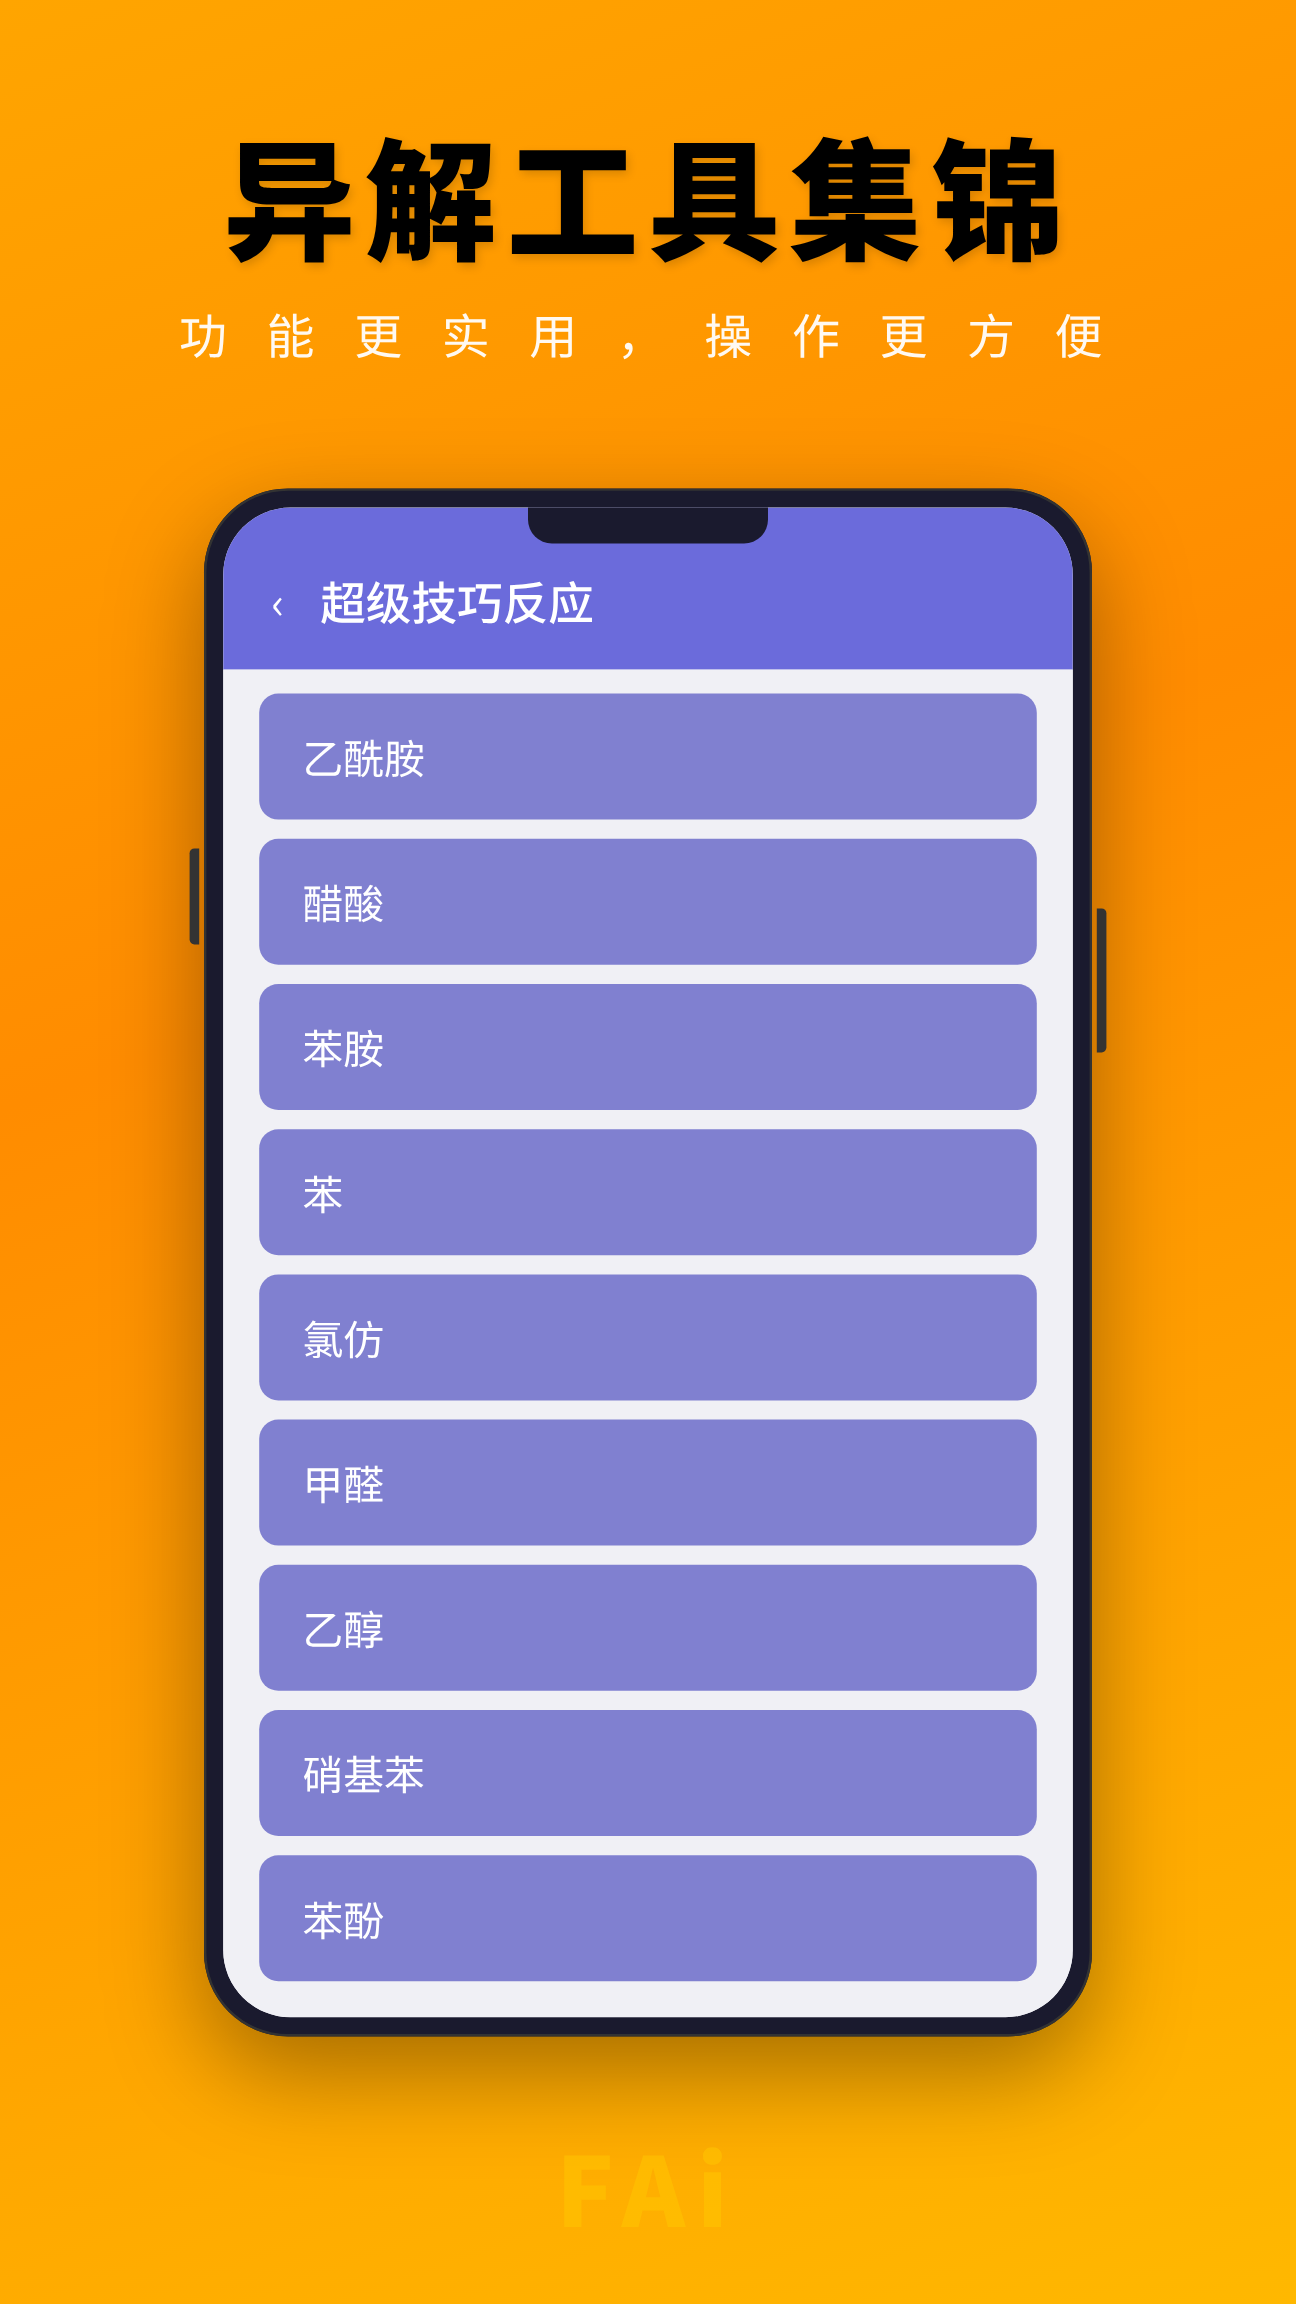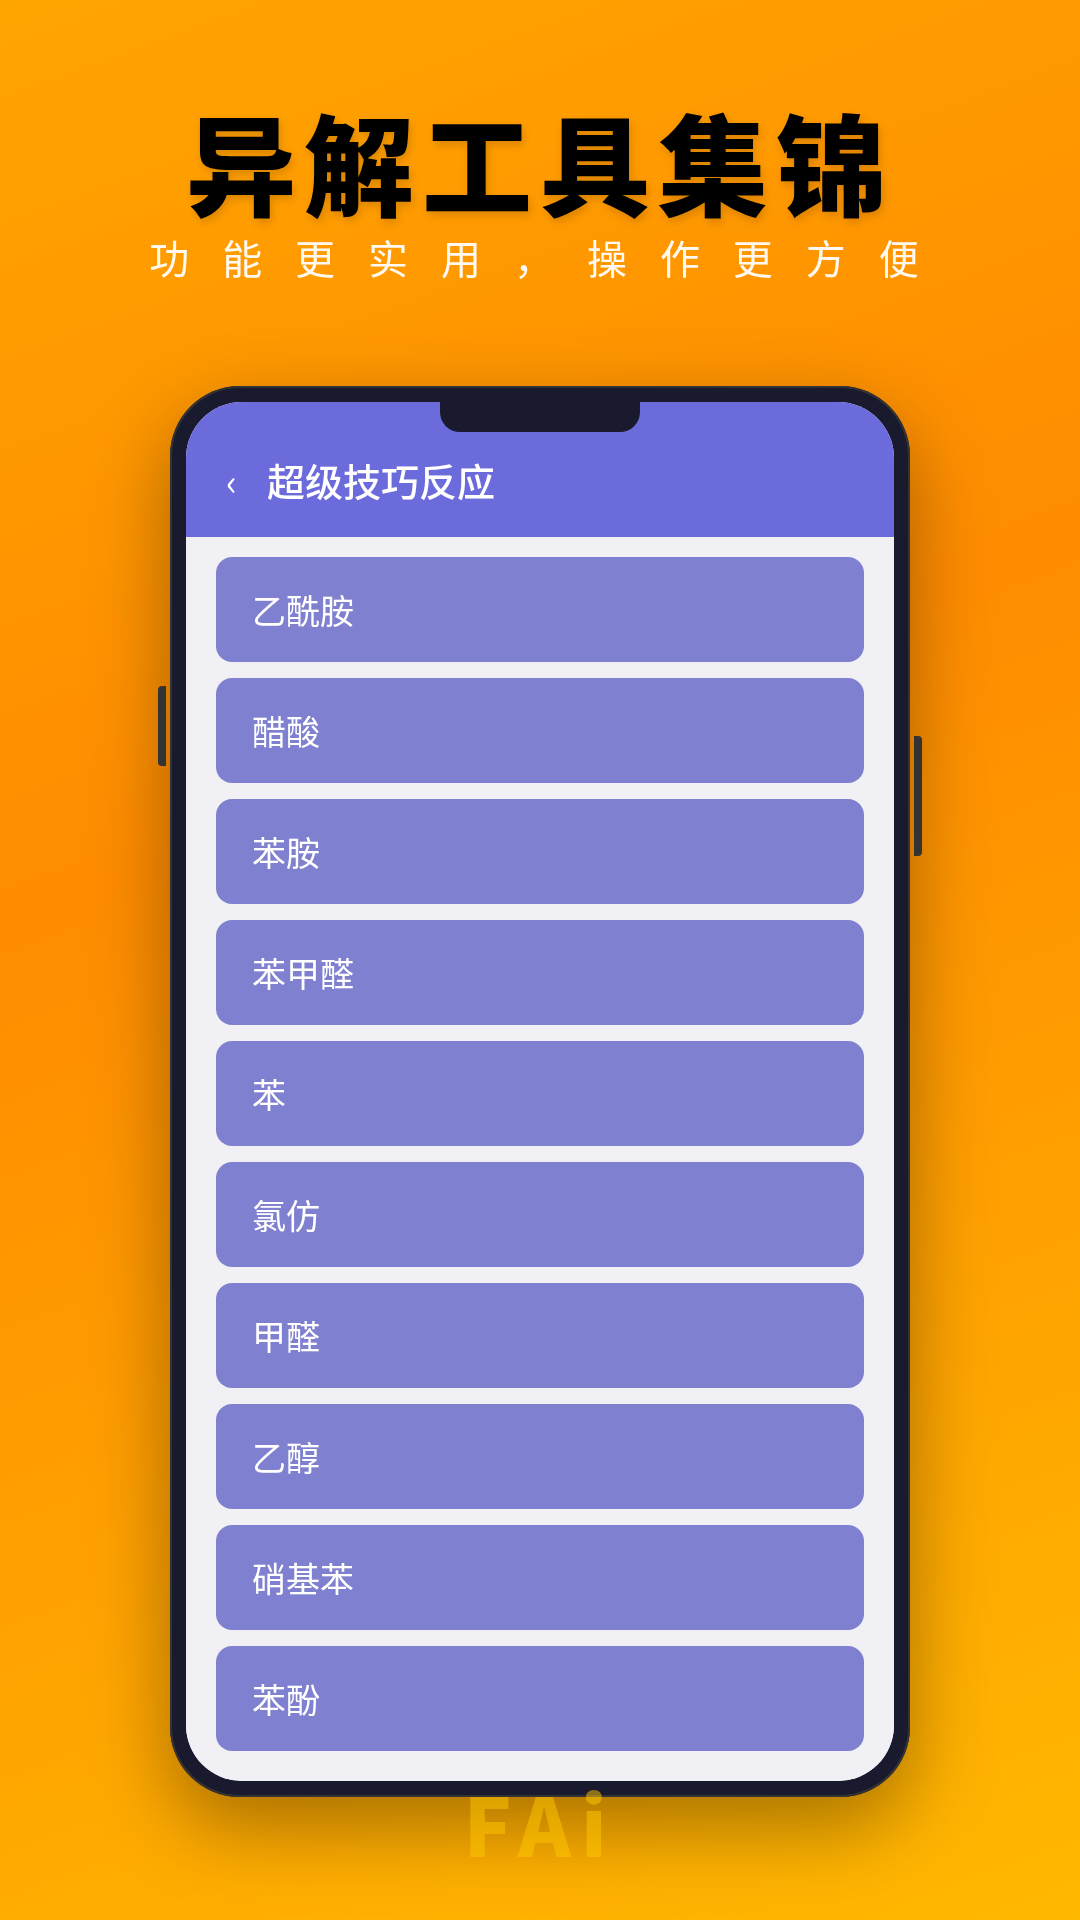--- a/index.html
+++ b/index.html
@@ -30,21 +30,21 @@
       color: #000000;
       letter-spacing: 8px;
       text-shadow: 2px 4px 8px rgba(0,0,0,0.15);
       line-height: 1.1;
     }
 
     .sub-title {
       font-size: 40px;
       color: white;
       letter-spacing: 12px;
-      margin-top: 7px;
+      margin-top: 28px;
       opacity: 0.95;
     }
 
     .phone-wrapper {
       display: flex;
       justify-content: center;
       align-items: flex-start;
       margin-top: 40px;
     }
 
@@ -164,21 +164,20 @@
     <div class="side-btn-right"></div>
     <div class="phone-screen">
       <div class="screen-header">
         <span class="back-arrow">‹</span>
         <span class="screen-title">超级技巧反应</span>
       </div>
       <div class="list-container" id="list-container">
       <div class="list-item">乙酰胺</div>
           <div class="list-item">醋酸</div>
           <div class="list-item">苯胺</div>
-          <div class="list-item">苯甲醛</div>
           <div class="list-item">苯</div>
           <div class="list-item">氯仿</div>
           <div class="list-item">甲醛</div>
           <div class="list-item">乙醇</div>
           <div class="list-item">硝基苯</div>
           <div class="list-item">苯酚</div>
         </div>
     </div>
   </div>
 </div>

